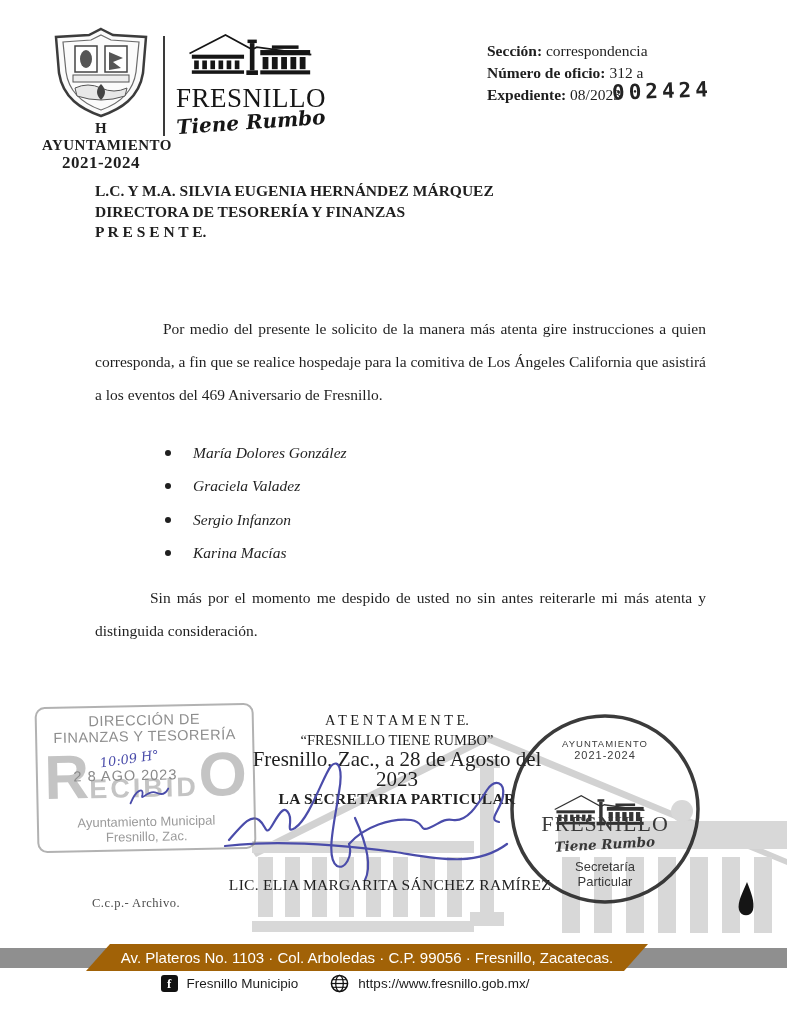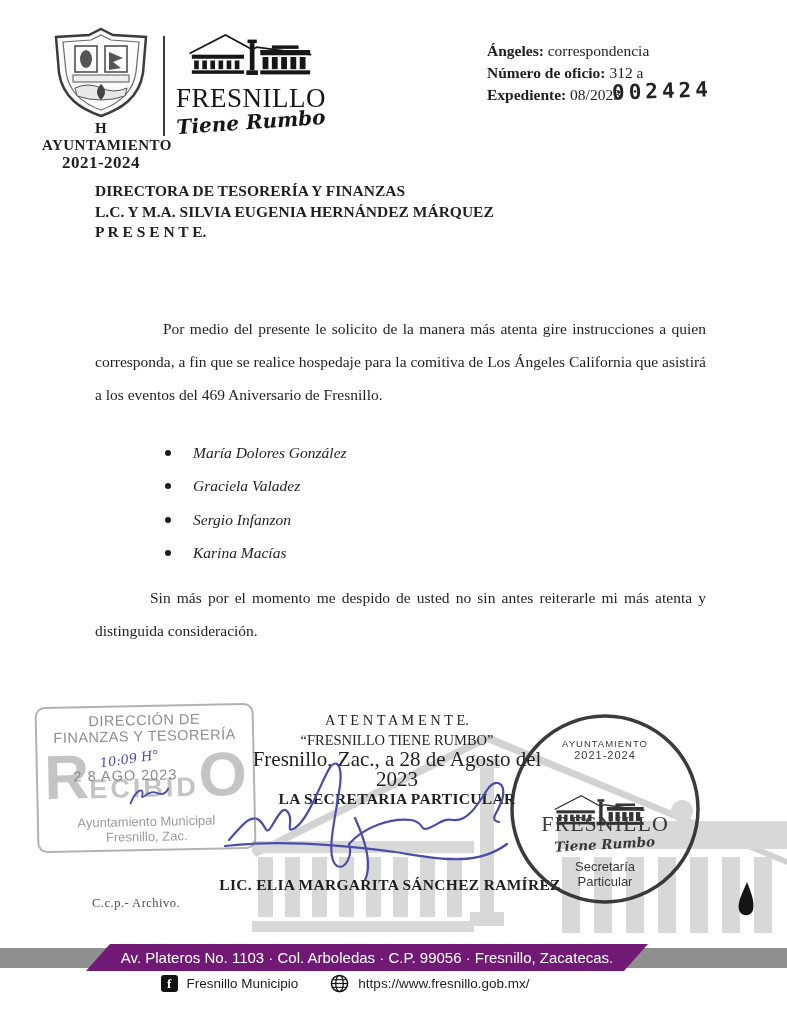--- a/index.html
+++ b/index.html
@@ -34,21 +34,21 @@
   .para2 { top:581px; text-indent:55px; }
   .guest-list { position:absolute; left:165px; top:436px; list-style:none; }
   .guest-list li { font-style:italic; font-size:15.5px; height:33.5px; display:flex; align-items:center; }
   .guest-list li::before { content:""; width:6px; height:6px; border-radius:50%; background:#1f1f1f; margin-right:22px; flex:none; }
   
   .watermark { position:absolute; left:252px; top:733px; width:535px; height:207px; pointer-events:none; }
   
   .closing { position:absolute; left:232px; top:711px; width:330px; text-align:center; line-height:19.5px; font-size:14.5px; }
   .closing .c3 { font-size:21px; }
   .closing .c4 { font-weight:bold; font-size:15.5px; letter-spacing:.3px; }
-  .sig-name { position:absolute; left:180px; top:836px; width:420px; text-align:center; font-weight:bold; font-size:15.5px; letter-spacing:.3px;margin-top:40px; }
+  .sig-name { position:absolute; left:180px; top:836px; width:420px; text-align:center; font-weight:normal; font-size:15.5px; letter-spacing:.3px;margin-top:40px; }
   .signature-svg { position:absolute; left:215px; top:748px; }
   
   .rstamp {
     position:absolute; left:36px; top:705px; width:219px; height:146px;
     border:2.5px solid rgba(115,115,115,.55); border-radius:10px; transform:rotate(-1.2deg);
     font-family:"Liberation Sans",sans-serif; text-align:center; color:#8e8e8e;
   }
   .rstamp-l1 { font-size:14.5px; letter-spacing:.5px; margin-top:5px; }
   .rstamp-l2 { font-size:14.5px; letter-spacing:.5px; }
   .rstamp-time { position:absolute; left:62px; top:44px; color:#4a4caa; font-style:italic; font-size:13px; transform:rotate(-7deg); font-family:"DejaVu Serif",serif; }
@@ -67,21 +67,21 @@
   .rs-years { font-family:"Liberation Sans",sans-serif; font-size:11px; letter-spacing:1px; }
   .rs-word { font-family:"Liberation Serif",serif; font-size:22px; letter-spacing:1px; }
   .rs-tag  { font-family:"DejaVu Serif",serif; font-size:13.5px; font-style:italic; font-weight:bold; }
   .rs-bottom { font-family:"Liberation Sans",sans-serif; font-size:13px; }
   
   .ccp { position:absolute; left:92px; top:896px; font-size:12.5px; color:#4c4c4c; letter-spacing:.5px;text-align:center; }
   .ink-blot { position:absolute; left:735px; top:880px; }
   
   .footer-graybar { position:absolute; left:0; top:948px; width:787px; height:20px; background:#8f8f8f; }
   .footer-black {
-    position:absolute; left:86px; top:944px; width:562px; height:27px; background:#701a75;
+    position:absolute; left:86px; top:944px; width:562px; height:27px; background:#a16207;
     clip-path:polygon(24px 0, 100% 0, calc(100% - 24px) 100%, 0 100%);
     color:#fff; font-family:"Liberation Sans",sans-serif; font-size:15px;
     line-height:27px; text-align:center;
   }
   .footer-social {
     position:absolute; left:0; top:974px; width:690px; display:flex; justify-content:center;
     align-items:center; gap:9px; font-family:"Liberation Sans",sans-serif; font-size:13.5px; color:#1c1c1c;
   }
   .fb-badge { width:17px; height:17px; background:#111; border-radius:3px; color:#fff; font-weight:bold;
               font-size:13px; line-height:17px; text-align:center; font-family:"Liberation Serif",serif; }
@@ -165,29 +165,29 @@
 
   <div class="brand">
     <svg width="140" height="58" viewBox="0 0 220 100" style="color:#161616">
       <use href="#building-glyph"></use>
     </svg>
     <div class="brand-word">FRESNILLO</div>
     <div class="brand-tag">Tiene Rumbo</div>
   </div>
 
   <div class="meta">
-    <div><b>Ángeles:</b><span> correspondencia</span></div>
+    <div><b>Sección:</b><span> correspondencia</span></div>
     <div><b>Número de oficio:</b><span> 312 a</span></div>
     <div><b>Expediente:</b><span> 08/2023</span></div>
   </div>
   <div class="folio-stamp">002424</div>
 
   <div class="recipient">
+    <div>L.C. Y M.A. SILVIA EUGENIA HERNÁNDEZ MÁRQUEZ</div>
     <div>DIRECTORA DE TESORERÍA Y FINANZAS</div>
-    <div>L.C. Y M.A. SILVIA EUGENIA HERNÁNDEZ MÁRQUEZ</div>
     <div>P R E S E N T E.</div>
   </div>
 
   <p class="para para1">Por medio del presente le solicito de la manera más atenta gire instrucciones a quien corresponda, a fin que se realice hospedaje para la comitiva de Los Ángeles California que asistirá a los eventos del 469 Aniversario de Fresnillo.</p>
 
   <ul class="guest-list">
     <li>María Dolores González</li>
     <li>Graciela Valadez</li>
     <li>Sergio Infanzon</li>
     <li>Karina Macías</li>

